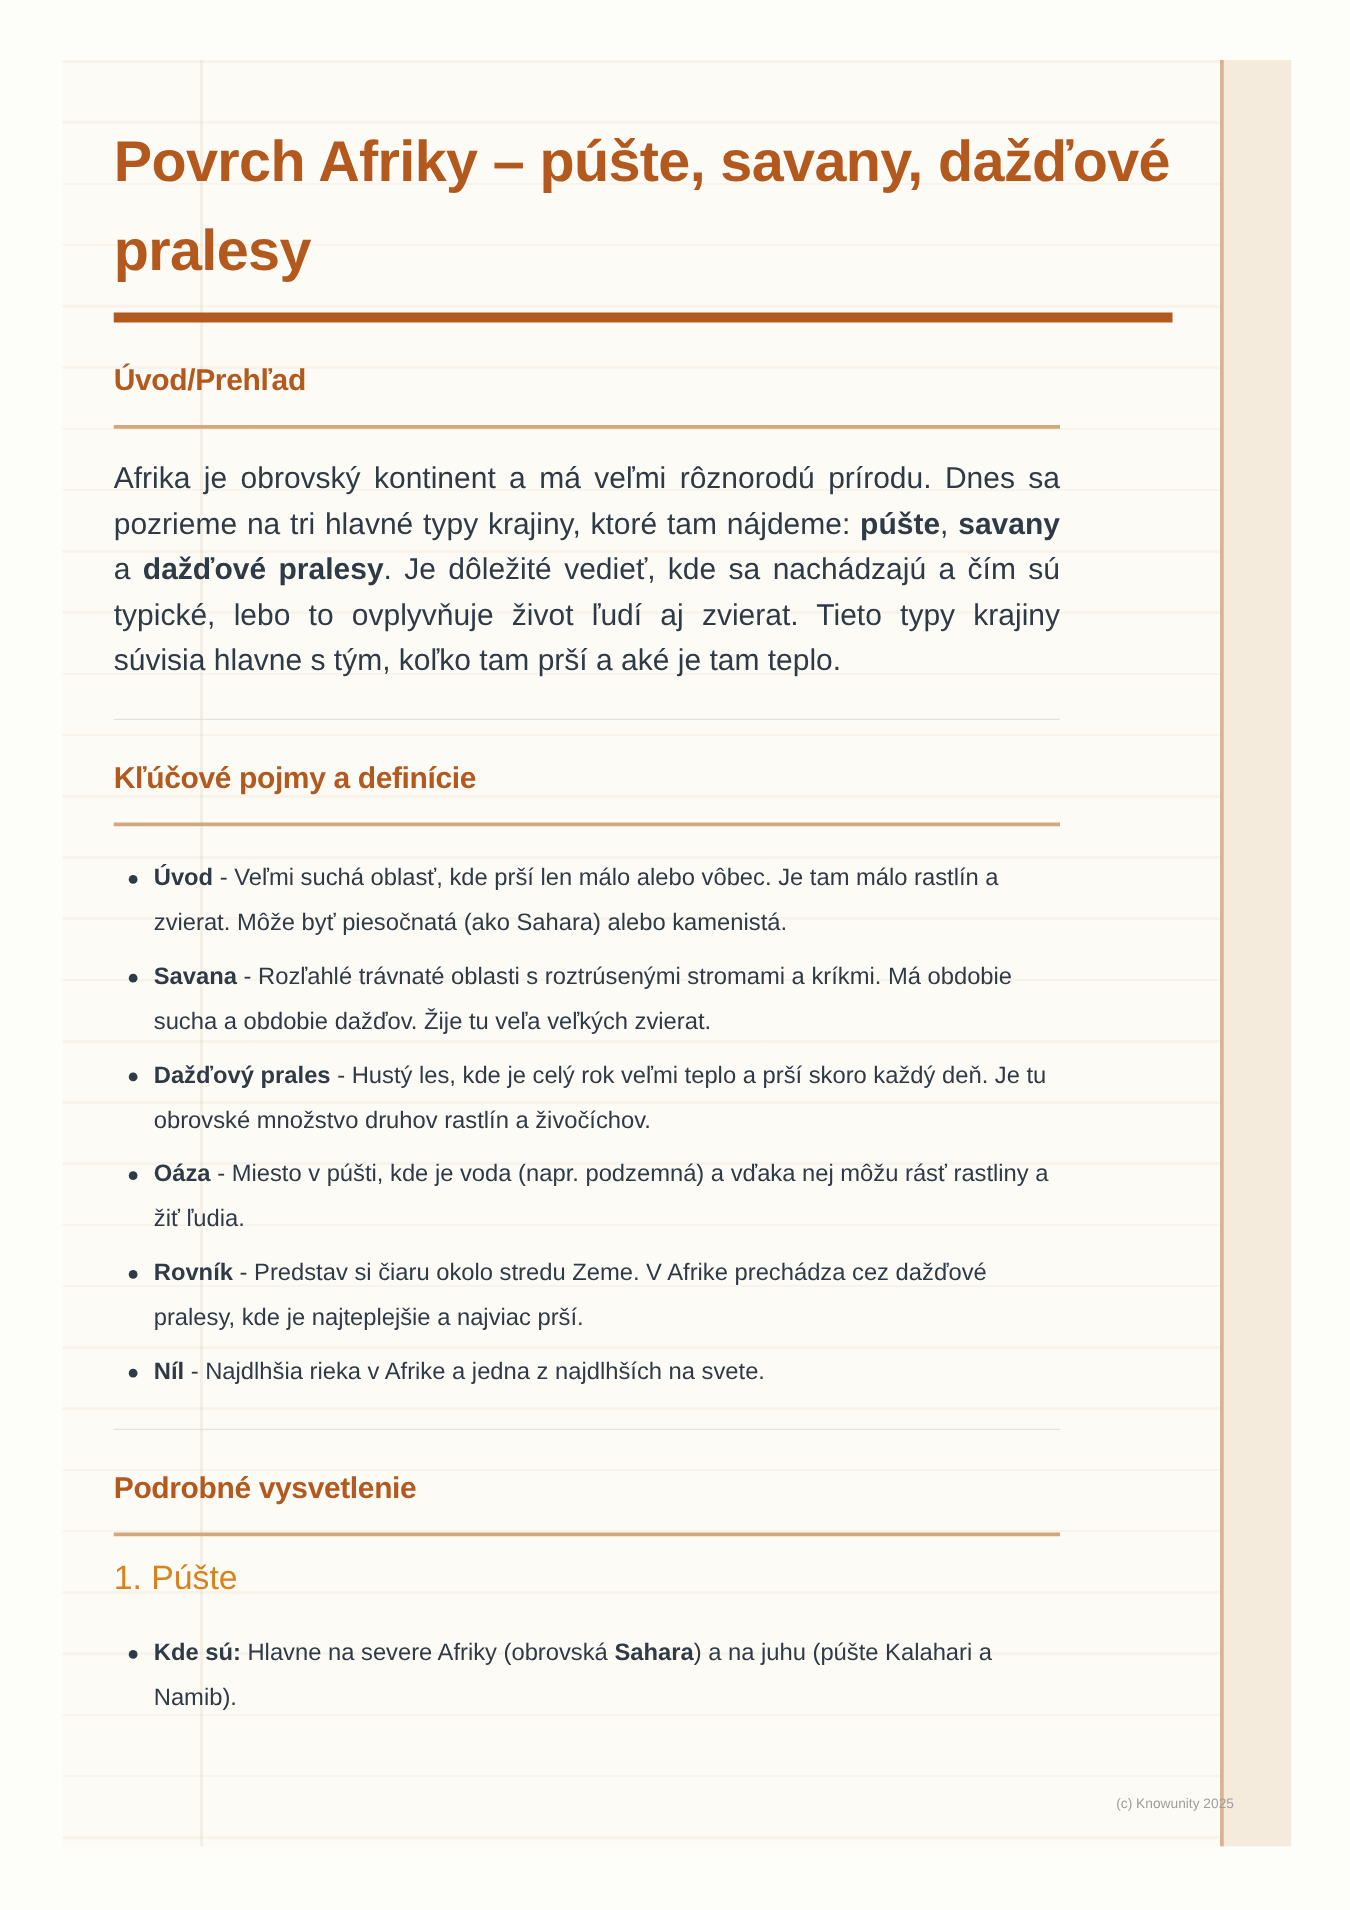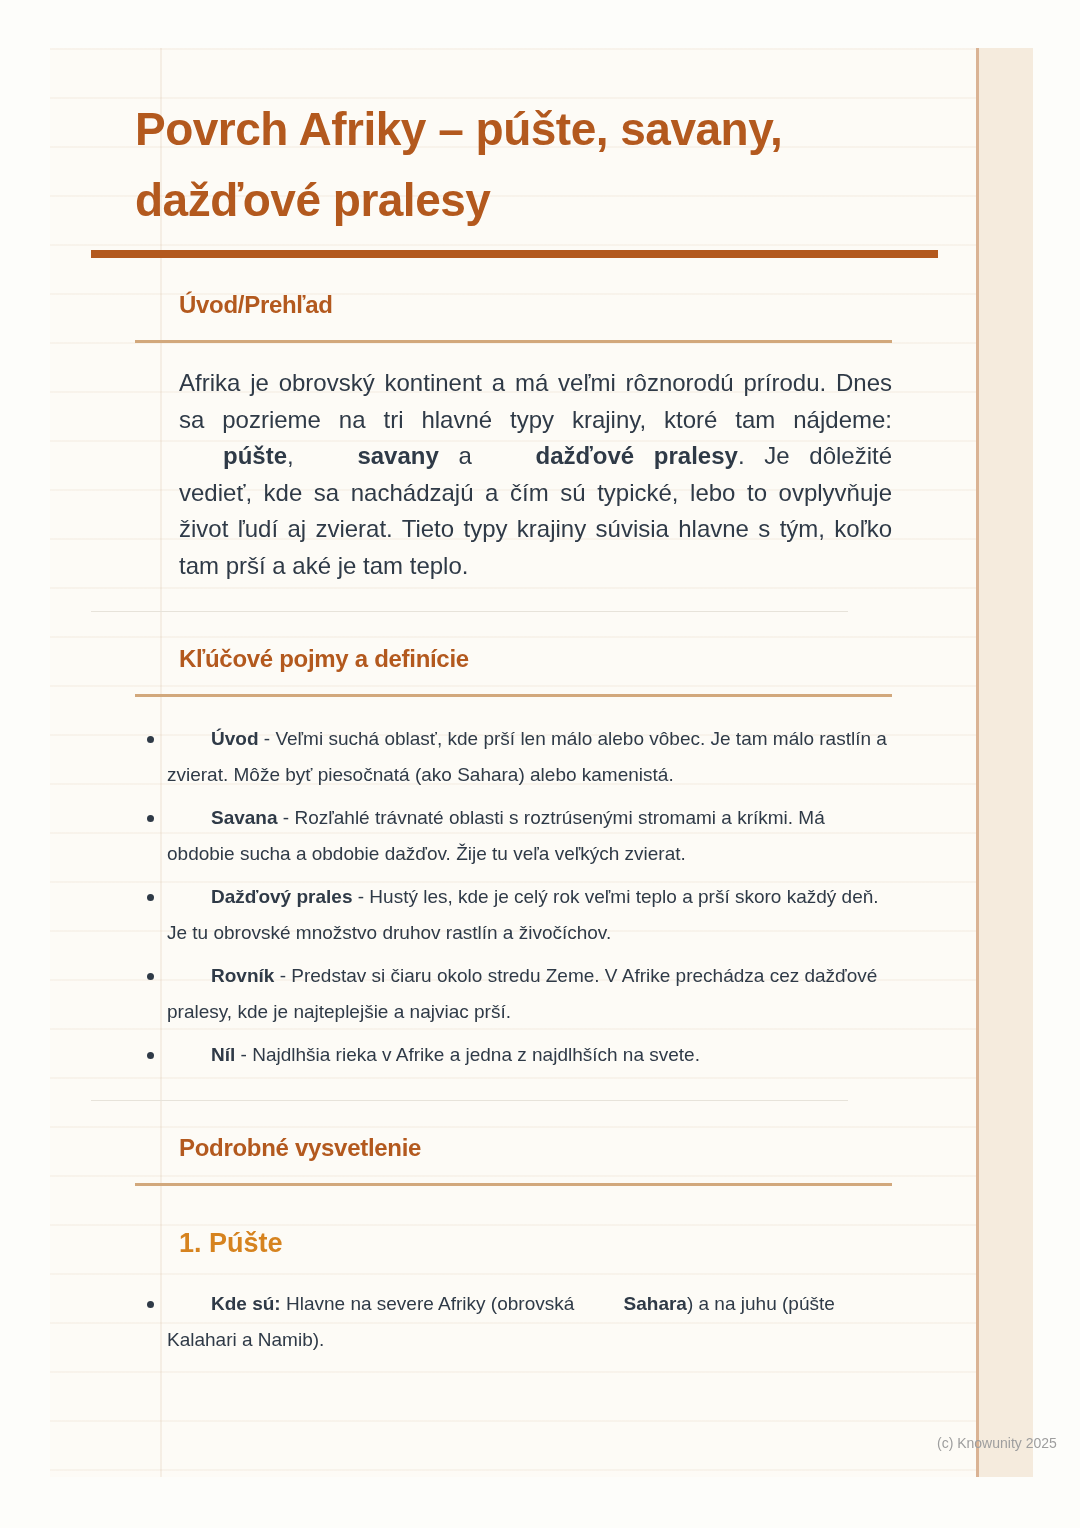--- a/index.html
+++ b/index.html
@@ -6,21 +6,21 @@
     --accent:#b3591e;
     --subheading-accent:#d6831f;
     --rule-tan:#d2a87c;
     --text:#2f3a47;
     --divider:#e7e3da;
     --watermark-gray:#9e9e9e;
     --card-bg:#fdfbf6;
     --next-page-bg:#f5ebdd;
     --next-page-edge:#dab394;
   }
-  *{box-sizing:border-box;padding-left:44px;}
+  *{box-sizing:border-box;}
   html,body{margin:0;padding:0;}
   body{
     width:1080px;height:1528px;overflow:hidden;
     background:#fdfdfa;
     font-family:"Liberation Sans", sans-serif;
     color:var(--text);
   }
   .stage{position:relative;width:1080px;height:1528px;}
 
   .next-page{
@@ -46,22 +46,22 @@
   .rule-thick{width:847px;height:8px;background:var(--accent);margin-top:14px;}
 
   h2.section-heading{
     margin:24px 0 0 0;
     font-size:24px;line-height:46px;font-weight:700;
     letter-spacing:-0.3px;color:var(--accent);
   }
   .rule-thin{width:757px;height:3px;background:var(--rule-tan);margin-top:12px;}
 
   h3.sub-heading{
-    margin:38px 0 0 0;
-    font-size:27px;line-height:38px;font-weight:700;
+    margin:14px 0 0 0;
+    font-size:27px;line-height:38px;font-weight:400;
     color:var(--subheading-accent);
   }
 
   p.para{
     width:757px;margin:22px 0 0 0;
     font-size:24px;line-height:36.5px;
     text-align:justify;
   }
 
   .divider{width:757px;height:1px;background:var(--divider);margin-top:27px;}
@@ -72,21 +72,21 @@
     font-size:19px;line-height:36px;
   }
   ul.term-list li::before{
     content:"";position:absolute;left:12px;top:15px;
     width:7px;height:7px;border-radius:50%;background:var(--text);
   }
   strong{font-weight:700;}
 
   .watermark{
     position:absolute;left:893px;top:1433px;z-index:5;
-    font-size:14px;line-height:20px;color:var(--watermark-gray);
+    font-size:11px;line-height:20px;color:var(--watermark-gray);
     white-space:nowrap;
   }
 </style>
 </head>
 <body>
 
 <div class="stage">
 
   <div class="next-page"></div>
 
@@ -103,20 +103,21 @@
 
     <div class="divider"></div>
 
     <section>
       <h2 class="section-heading">Kľúčové pojmy a definície</h2>
       <div class="rule-thin"></div>
       <ul class="term-list">
         <li><strong>Úvod</strong> - Veľmi suchá oblasť, kde prší len málo alebo vôbec. Je tam málo rastlín a zvierat. Môže byť piesočnatá (ako Sahara) alebo kamenistá.</li>
         <li><strong>Savana</strong> - Rozľahlé trávnaté oblasti s roztrúsenými stromami a kríkmi. Má obdobie sucha a obdobie dažďov. Žije tu veľa veľkých zvierat.</li>
         <li><strong>Dažďový prales</strong> - Hustý les, kde je celý rok veľmi teplo a prší skoro každý deň. Je tu obrovské množstvo druhov rastlín a živočíchov.</li>
+        <li><strong>Oáza</strong> - Miesto v púšti, kde je voda (napr. podzemná) a vďaka nej môžu rásť rastliny a žiť ľudia.</li>
         <li><strong>Rovník</strong> - Predstav si čiaru okolo stredu Zeme. V Afrike prechádza cez dažďové pralesy, kde je najteplejšie a najviac prší.</li>
         <li><strong>Níl</strong> - Najdlhšia rieka v Afrike a jedna z najdlhších na svete.</li>
       </ul>
     </section>
 
     <div class="divider"></div>
 
     <section>
       <h2 class="section-heading">Podrobné vysvetlenie</h2>
       <div class="rule-thin"></div>

